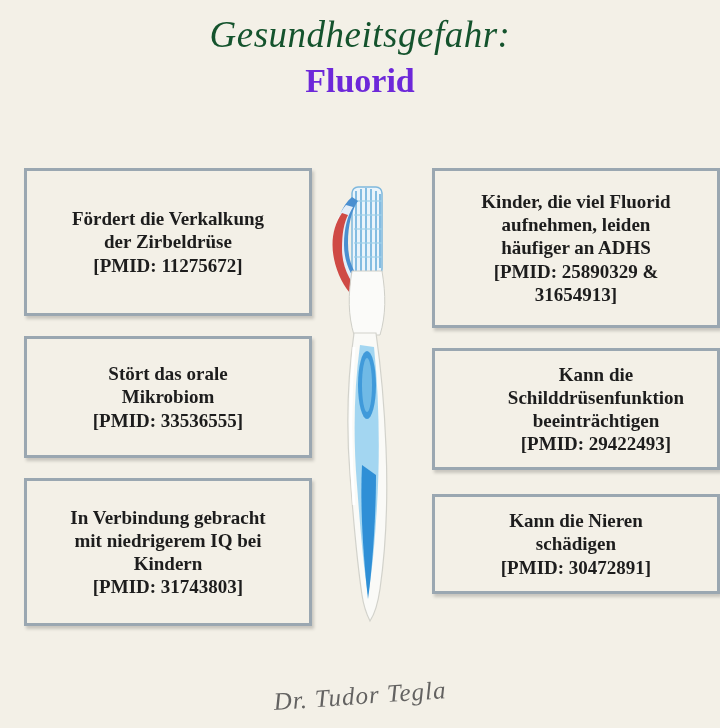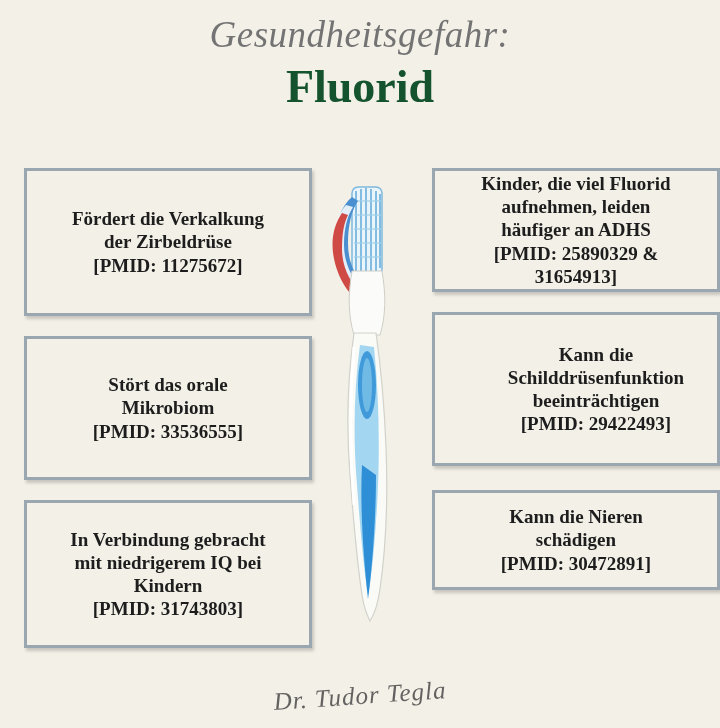--- a/index.html
+++ b/index.html
@@ -26,29 +26,29 @@
     position: absolute;
     top: 14px;
     left: 0;
     width: 720px;
     text-align: center;
   }
   .title-line1 {
     font-family: "Liberation Serif", serif;
     font-style: italic;
     font-size: 37px;
-    color: #737373;
+    color: #14532d;
     letter-spacing: 0.5px;
     line-height: 1.15;
   }
   .title-line2 {
     font-family: "Liberation Serif", serif;
     font-weight: bold;
-    font-size: 46px;
-    color: #14532d;
+    font-size: 34px;
+    color: #6d28d9;
     line-height: 1.15;
     margin-top: 4px;
   }
 
   
   .col {
     position: absolute;
     width: 288px;
   }
   .col-left  { left: 24px;  top: 168px; }
@@ -71,26 +71,26 @@
     box-sizing: border-box;
     margin-bottom: 20px;
   }
   .fact-text {
     display: block;
     white-space: pre-line;
   }
 
   
   .col-left  .fact-box:nth-child(1) { height: 148px; }
-  .col-left  .fact-box:nth-child(2) { height: 144px; margin-top: 12px; }
+  .col-left  .fact-box:nth-child(2) { height: 122px; margin-top: 12px; }
   .col-left  .fact-box:nth-child(3) { height: 148px; }
 
   
-  .col-right .fact-box:nth-child(1) { height: 124px; align-items: center; }
-  .col-right .fact-box:nth-child(2) { height: 154px; padding-left: 48px; }
+  .col-right .fact-box:nth-child(1) { height: 160px; align-items: center; }
+  .col-right .fact-box:nth-child(2) { height: 122px; padding-left: 48px; }
   .col-right .fact-box:nth-child(3) { height: 100px; margin-top: 24px; }
 
   
   .brush {
     position: absolute;
     left: 318px;
     top: 175px;
     width: 96px;
     height: 455px;
   }

